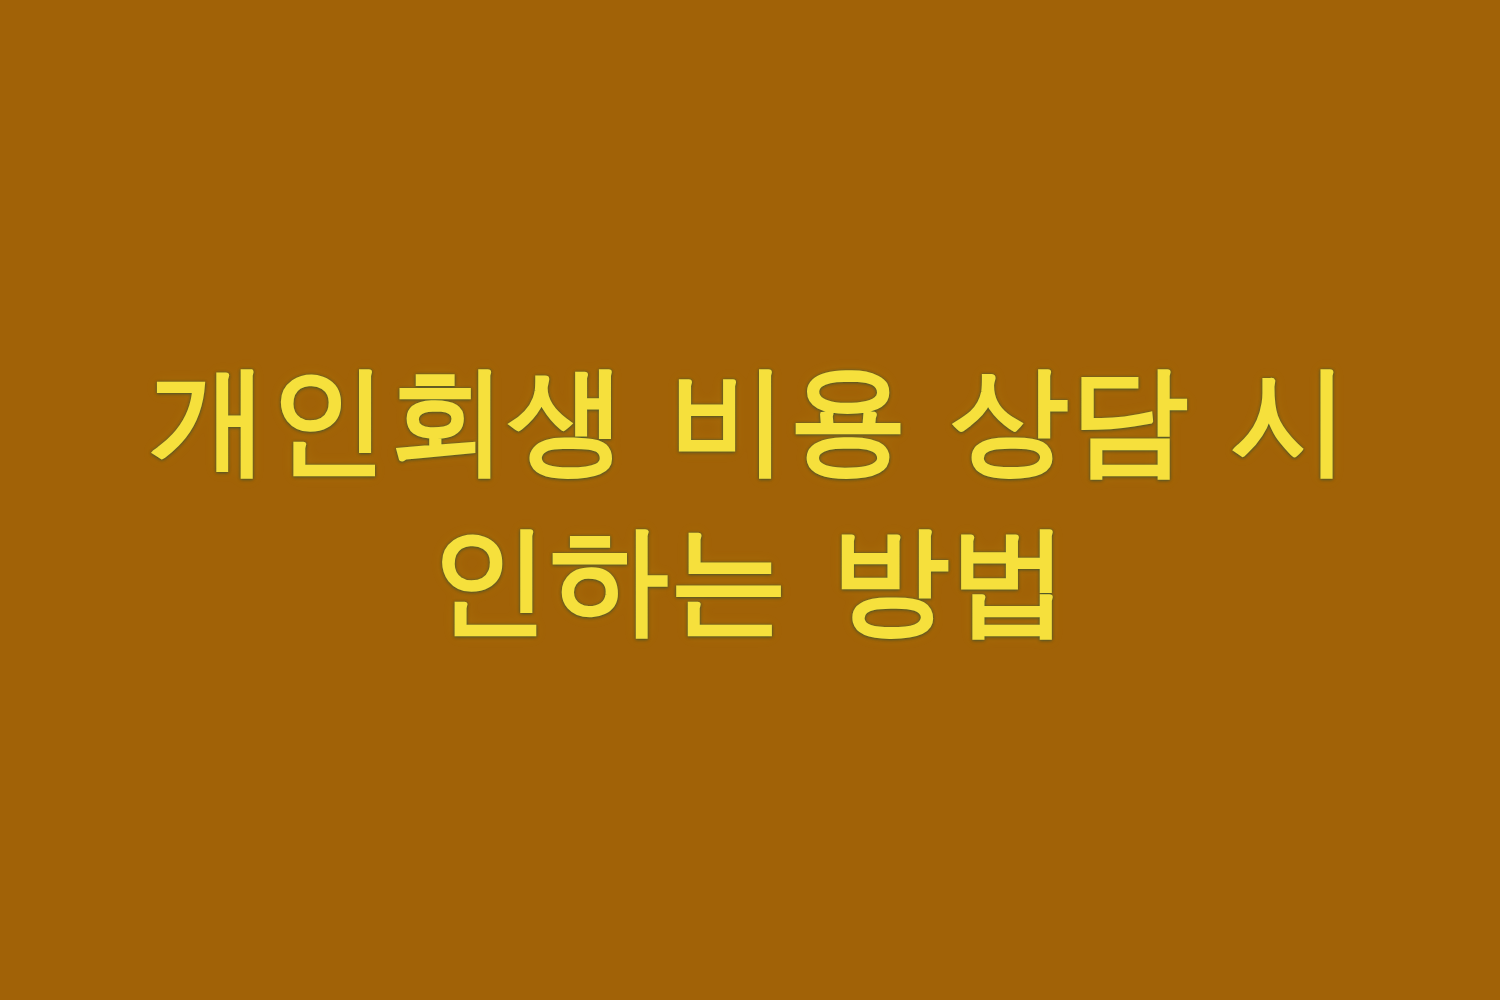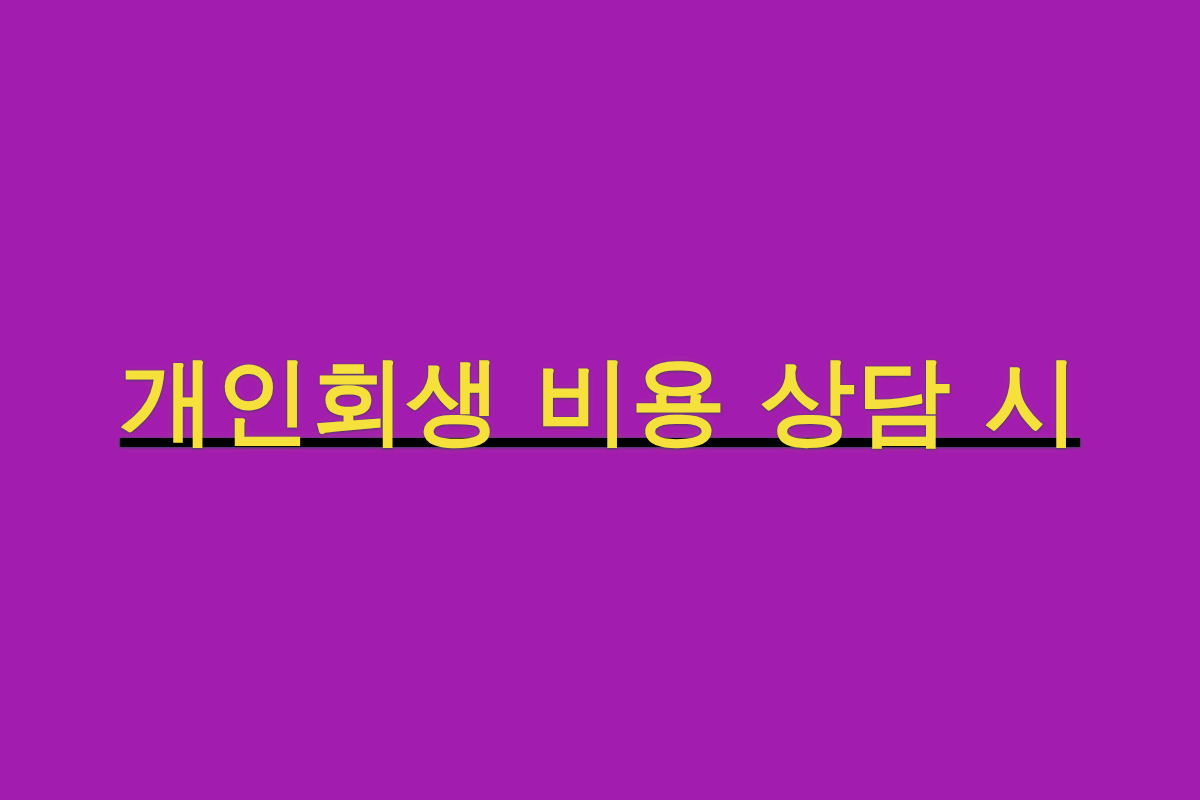--- a/index.html
+++ b/index.html
@@ -17,23 +17,22 @@
 
   .banner {
     position: relative;
     width: 1200px;
     height: 800px;
     box-sizing: border-box;
     display: flex;
     flex-direction: column;
     align-items: center;
     justify-content: center;
-    background-color: #a21caf;
+    background-color: #a16207;
     overflow: hidden;
-    text-decoration: underline;
   }
 
   .headline {
     margin: 0;
     padding: 0 90px;
     box-sizing: border-box;
     width: 100%;
     text-align: center;
     font-weight: 700;
     font-size: 95px;
@@ -56,15 +55,16 @@
     display: block;
   }
 </style>
 </head>
 <body>
 
 <div class="banner">
 
   <h1 class="headline">
     <span class="headline-line">개인회생 비용 상담 시</span>
+    <span class="headline-line">인하는 방법</span>
   </h1>
 
 </div>
 
 </body></html>

